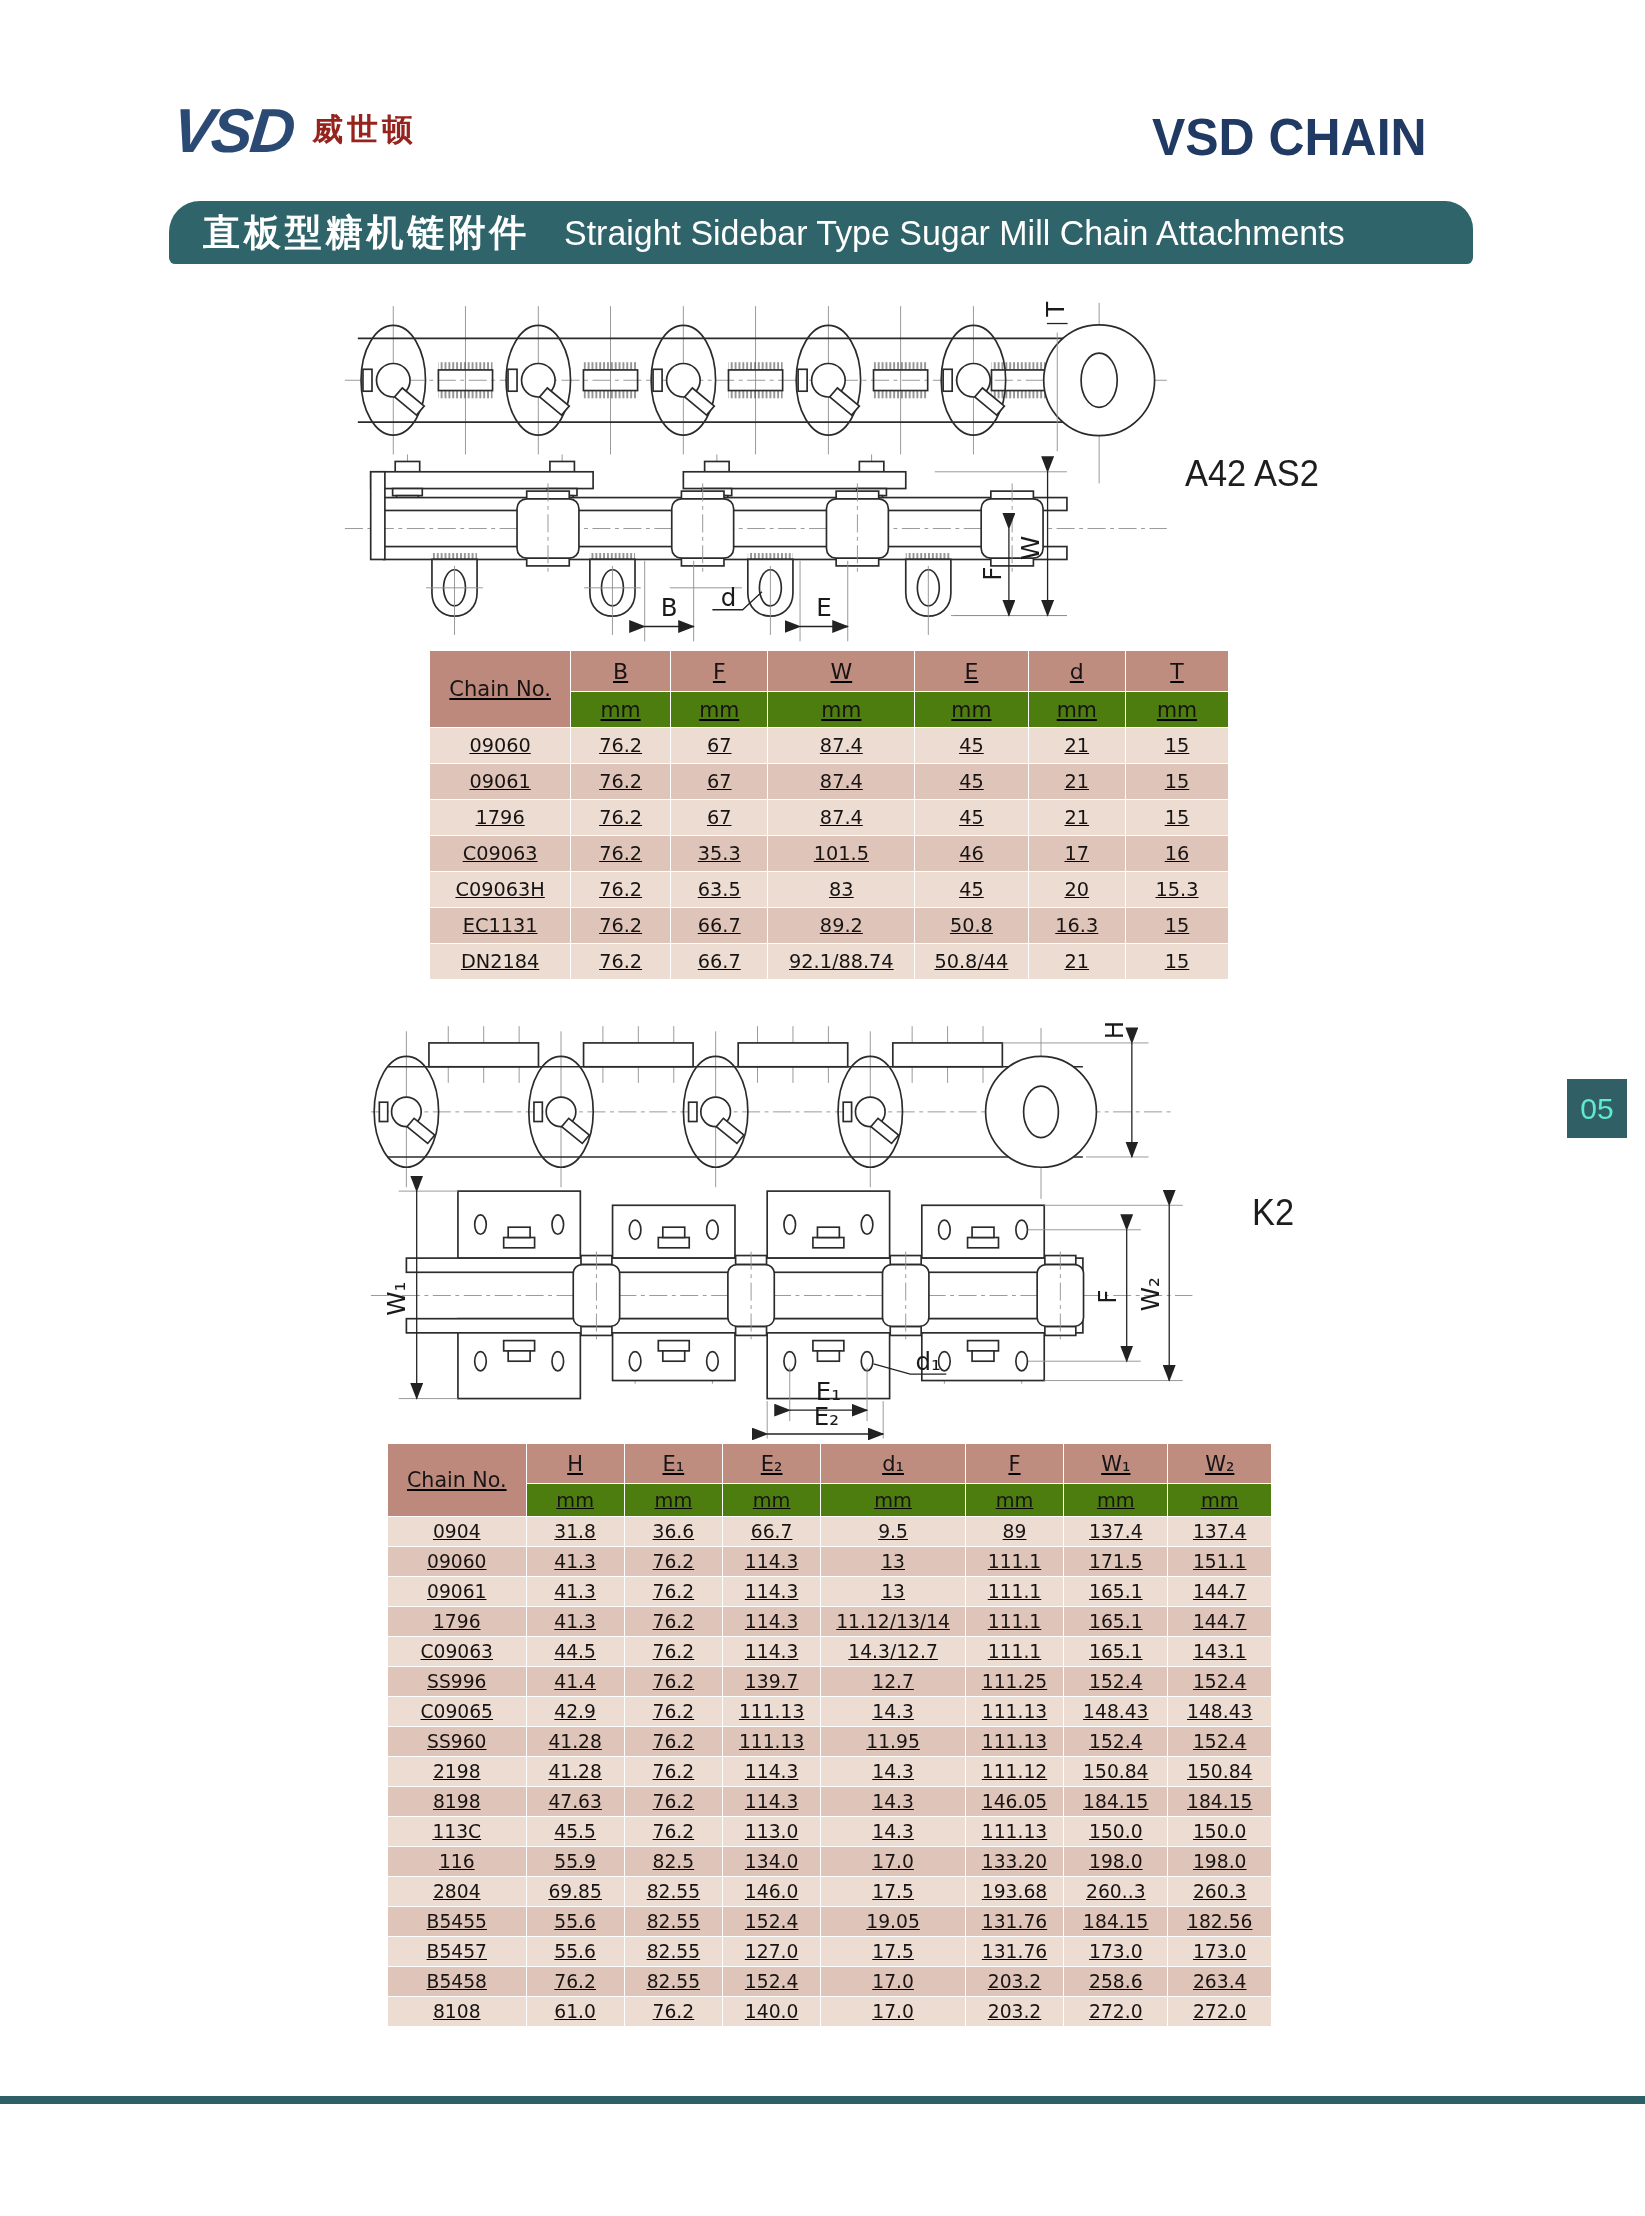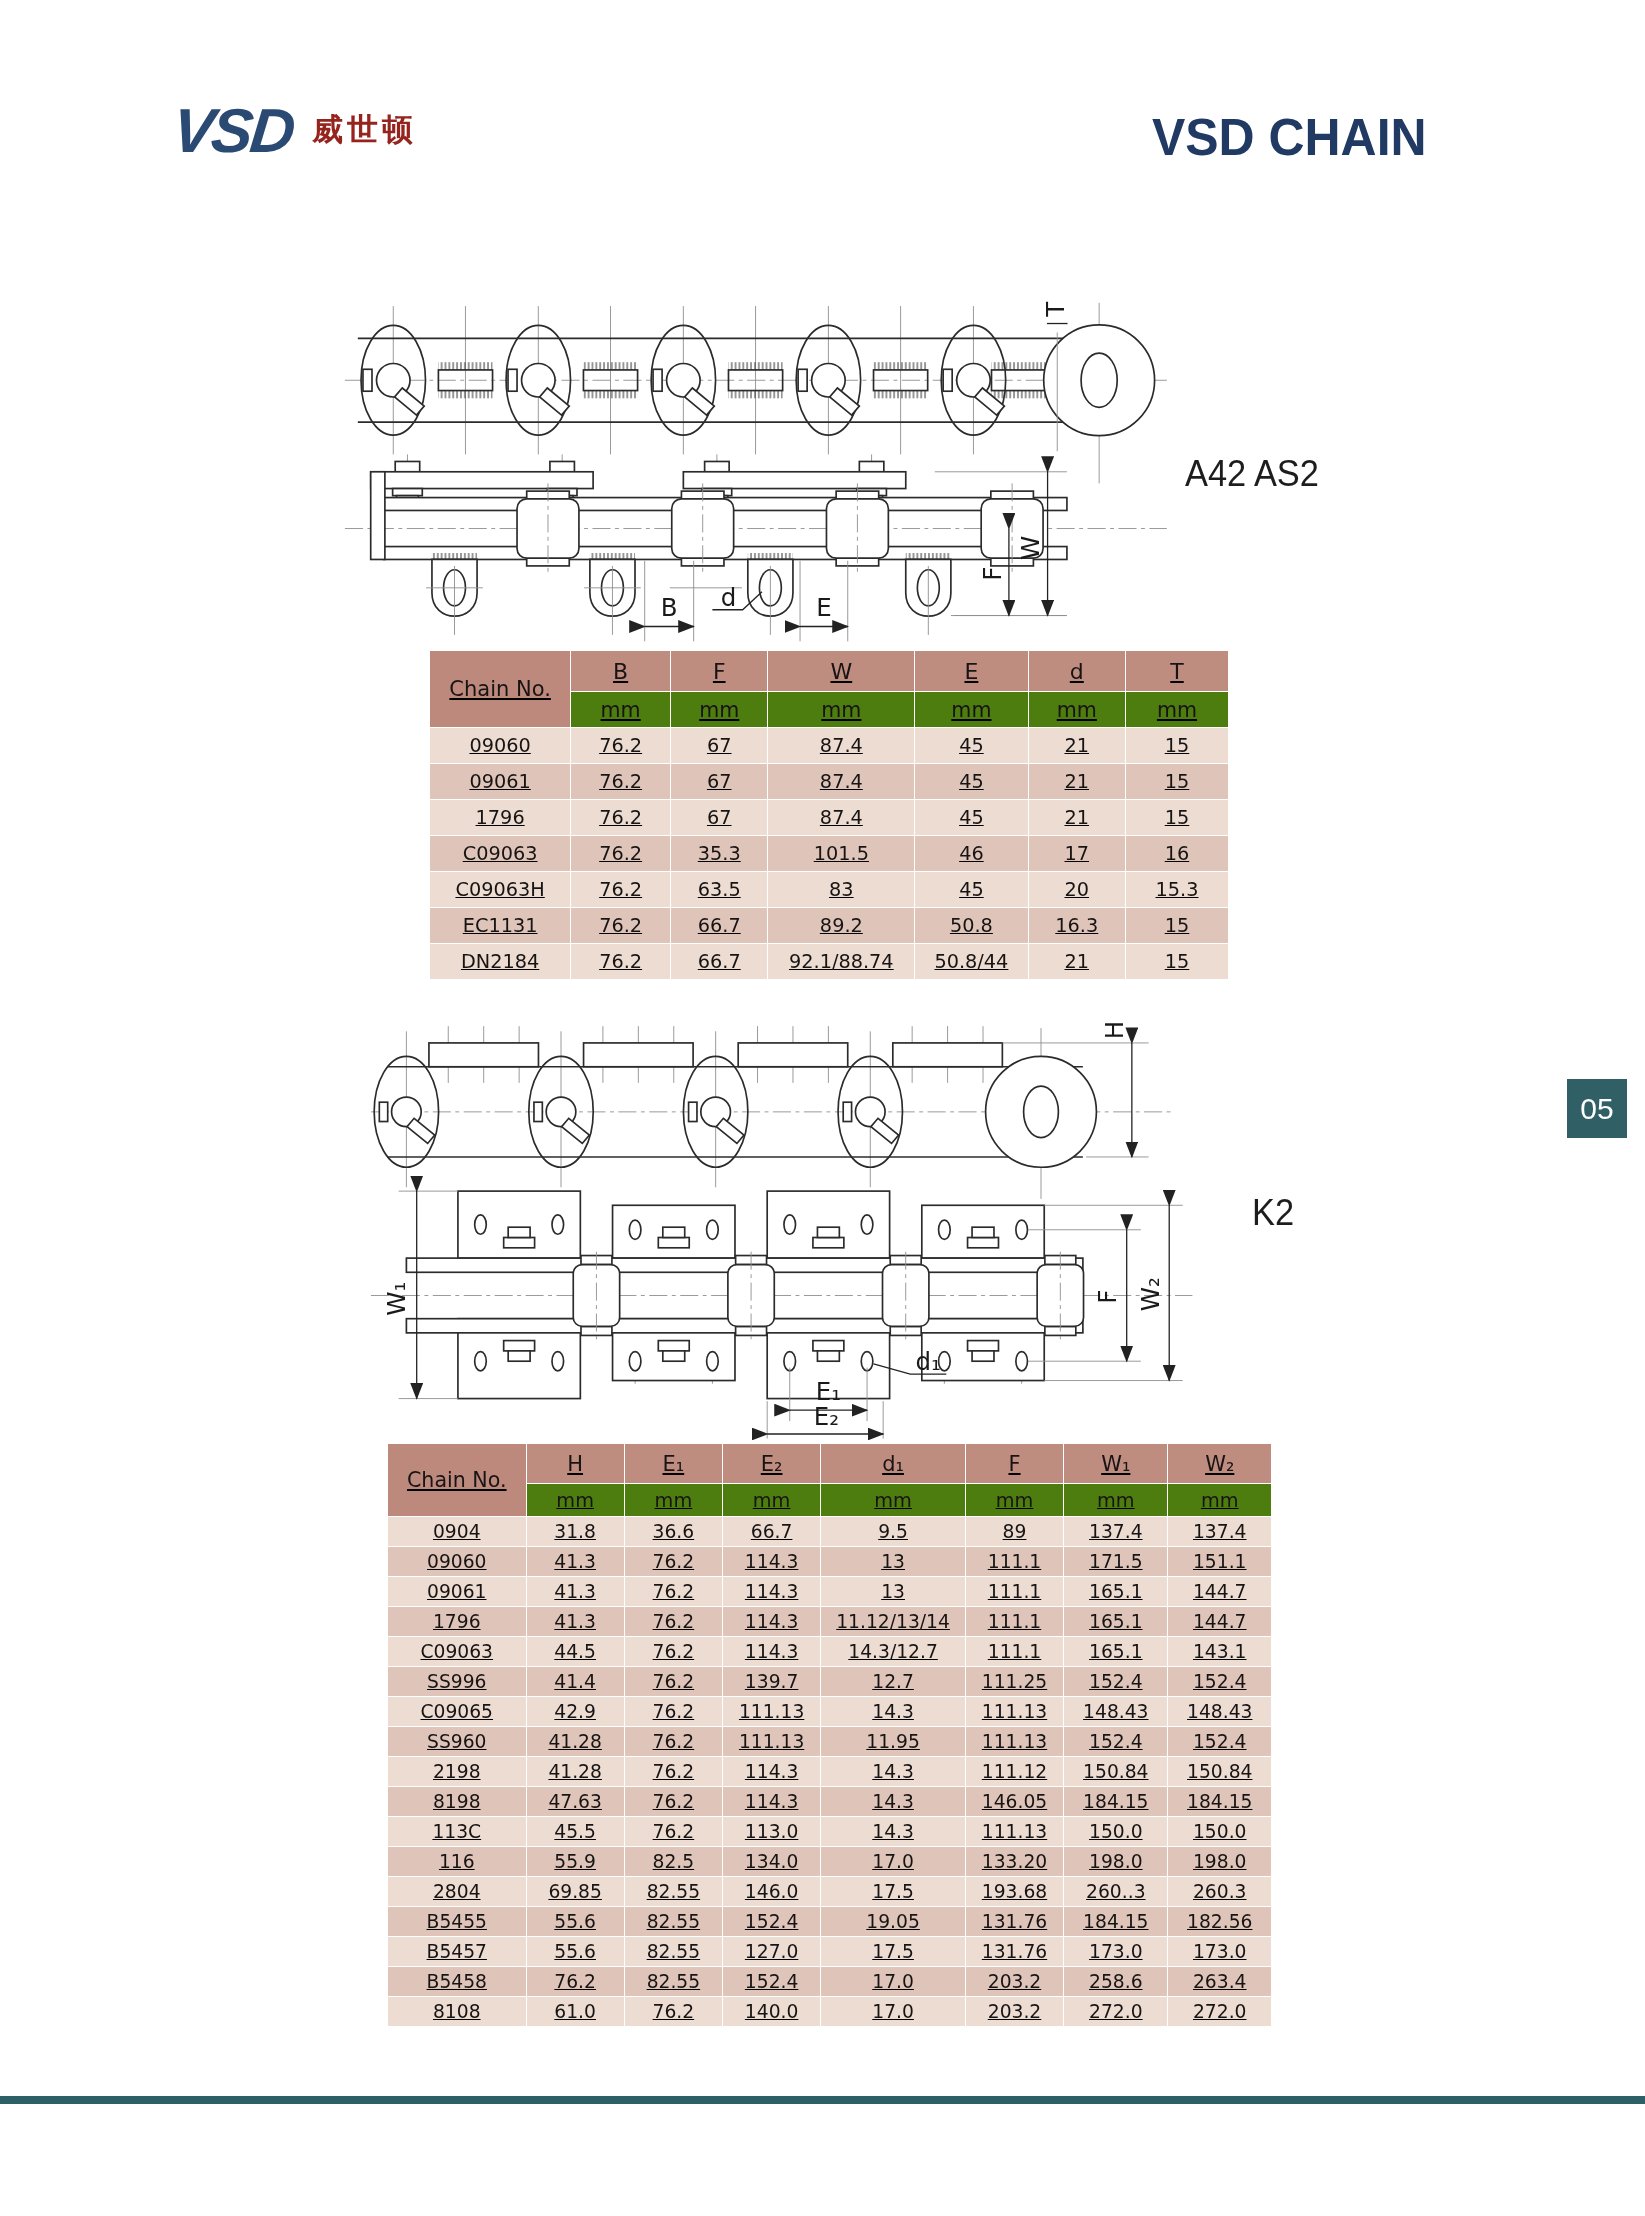--- a/index.html
+++ b/index.html
@@ -49,34 +49,38 @@
   #table1 th.unit{height:35px;font-size:20.6px;}
   #table1 th.corner{font-size:21px;}
   #table1 td{height:35px;font-size:19.3px;}
   #table2 th.colh{height:39px;font-size:21px;}
   #table2 th.unit{height:32px;font-size:19.3px;}
   #table2 th.corner{font-size:20.6px;}
   #table2 td{height:29px;font-size:18.7px;}
 
   
   .page-tab{position:absolute;left:1567px;top:1079px;width:60px;height:59px;background:#315f66;
-            color:#ffffff;font-size:30px;display:flex;align-items:center;justify-content:center;}
+            color:#5eead4;font-size:30px;display:flex;align-items:center;justify-content:center;}
   .footer-bar{position:absolute;left:0;top:2096px;width:1645px;height:7.7px;background:#2d5f66;}
 </style>
 </head>
 <body>
 
 <div class="page">
 
   <div class="logo">
     <span class="logo-mark">VSD</span>
     <span class="logo-cn">威世顿</span>
   </div>
   <div class="brand-title">VSD CHAIN</div>
 
+  <div class="banner">
+    <span class="banner-cn">直板型糖机链附件</span>
+    <span class="banner-en">Straight Sidebar Type Sugar Mill Chain Attachments</span>
+  </div>
 
   <svg class="dwg-wrap" style="left:335px;top:290px;" width="903" height="361" viewBox="0 0 1400 560">
     <defs>
       <marker id="ar1" markerWidth="14" markerHeight="10" refX="12" refY="5" orient="auto">
         <path d="M0,0 L13,5 L0,10 z" fill="#222"></path>
       </marker>
       <pattern id="hatch1" width="6" height="12" patternUnits="userSpaceOnUse">
         <line x1="3" y1="0" x2="3" y2="12" stroke="#2b2b2b" stroke-width="1.5"></line>
       </pattern>
     </defs>

